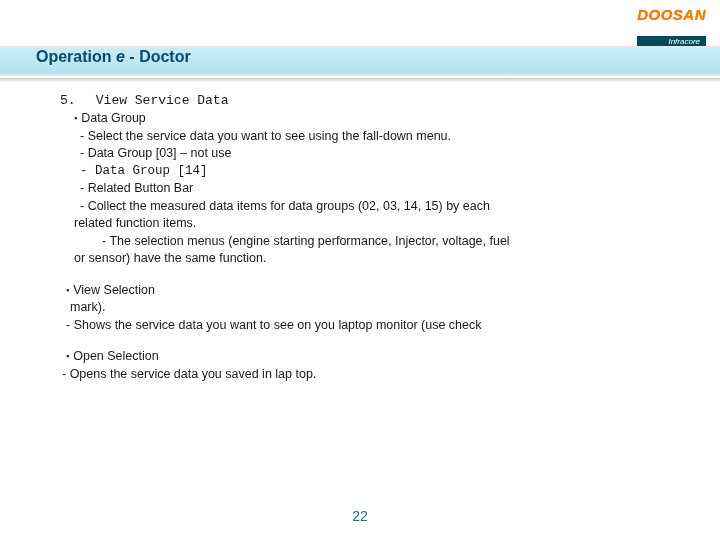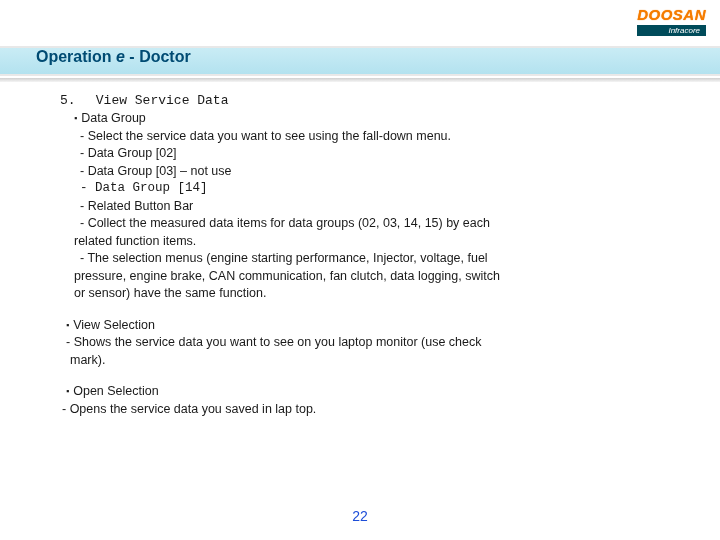--- a/index.html
+++ b/index.html
@@ -24,21 +24,21 @@
     color: #f57c00;
     letter-spacing: 0.5px;
     text-shadow: 0 0 1px #f57c00;
   }
   .logo-sub {
     display: block;
     background: #004b5a;
     color: #ffffff;
     font-size: 8px;
     padding: 1px 6px;
-    margin-top: 1px;
+    margin-top: 12px;
     text-align: right;
     font-style: italic;
   }
   .title-bar {
     position: absolute;
     top: 46px;
     left: 0;
     width: 100%;
     height: 30px;
     background: linear-gradient(#c9ecf5, #b3e2ef);
@@ -80,21 +80,21 @@
   .section-head .num { display:inline-block; width: 28px; }
   .body-block { padding-left: 14px; }
   .bullet-row .sq { font-size: 9px; position: relative; top:-1px; margin-right:4px;}
   .page-num {
     position: absolute;
     bottom: 16px;
     left: 0;
     width: 100%;
     text-align: center;
     font-size: 14px;
-    color: #1d4ed8;
+    color: #0f766e;
   }
 </style>
 </head>
 <body>
 
 <div class="logo">
   <span class="logo-main">DOOSAN</span>
   <span class="logo-sub">Infracore</span>
 </div>
 
@@ -111,37 +111,35 @@
     <span class="num">5.</span>
     <span>View Service Data</span>
   </div>
 
   <div class="body-block">
 
     <div class="bullet-row">
       <span class="sq">▪</span><span>Data Group</span>
     </div>
     <div style="padding-left:6px;">- Select the service data you want to see using the fall-down menu.</div>
-    <div style="padding-left:6px;">- Data Group [02]</div>
     <div style="padding-left:6px;">- Data Group [03] – not  use</div>
     <div style="padding-left:6px;font-family:Liberation Mono, monospace;">- Data Group [14]</div>
     <div style="padding-left:6px;">- Related Button Bar</div>
     <div style="padding-left:6px;">- Collect the measured data items for data groups (02, 03, 14, 15) by each</div>
     <div>related function items.</div>
-    <div style="padding-left:6px;"> - The selection menus (engine starting performance, Injector, voltage, fuel</div>
-    <div>pressure, engine brake, CAN communication, fan clutch, data logging, switch</div>
+    <div style="padding-left:6px;margin-left:22px;"> - The selection menus (engine starting performance, Injector, voltage, fuel</div>
     <div>or sensor) have the same function.</div>
 
     <div style="height:14px"></div>
 
     <div class="bullet-row" style="margin-left:-8px;">
       <span class="sq">▪</span><span>View Selection</span>
     </div>
+    <div style="margin-left:-4px;">mark).</div>
     <div style="margin-left:-8px;">- Shows the service data you want to see on you laptop monitor (use check</div>
-    <div style="margin-left:-4px;">mark).</div>
 
     <div style="height:14px"></div>
 
     <div class="bullet-row" style="margin-left:-8px;">
       <span class="sq">▪</span><span>Open Selection</span>
     </div>
     <div style="margin-left:-12px;">- Opens the service data you saved in lap top.</div>
 
   </div>
 </div>

